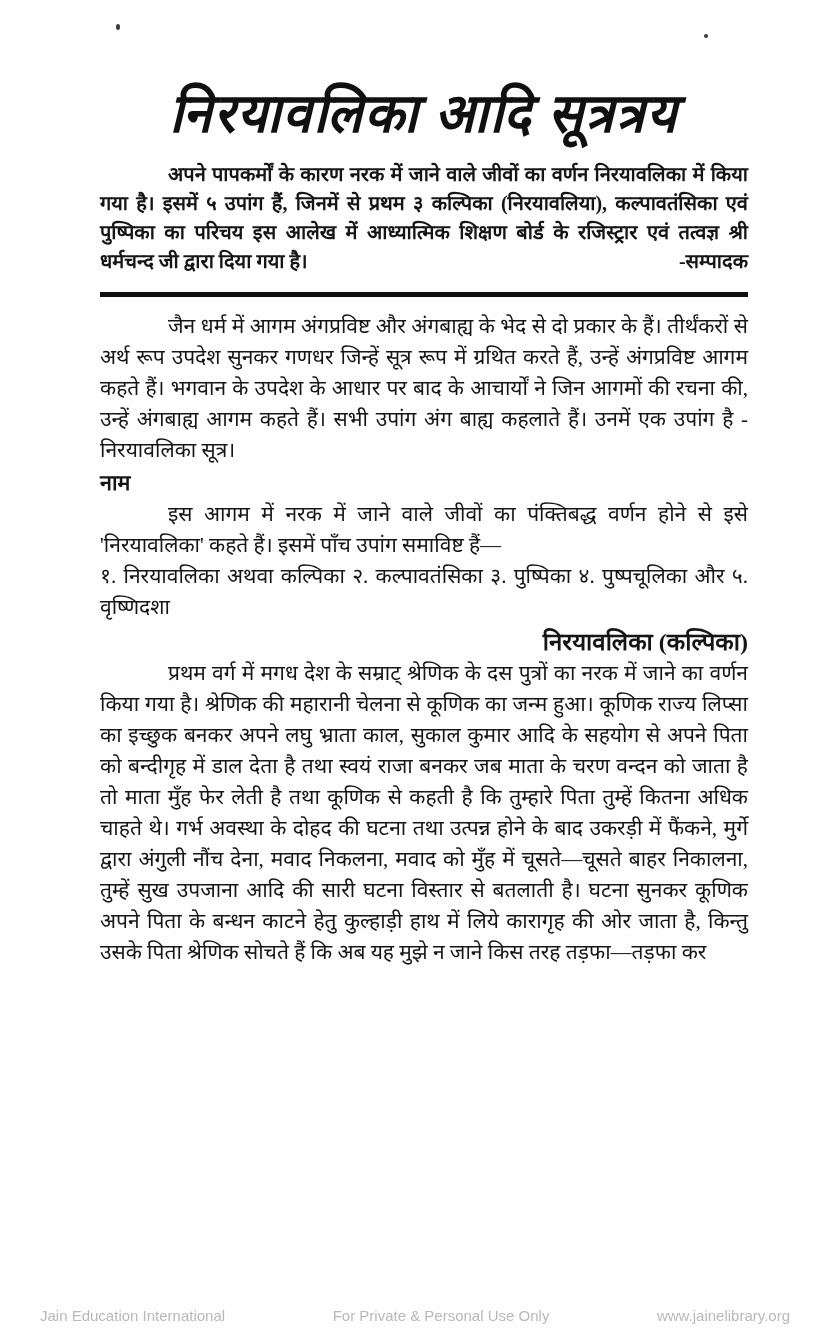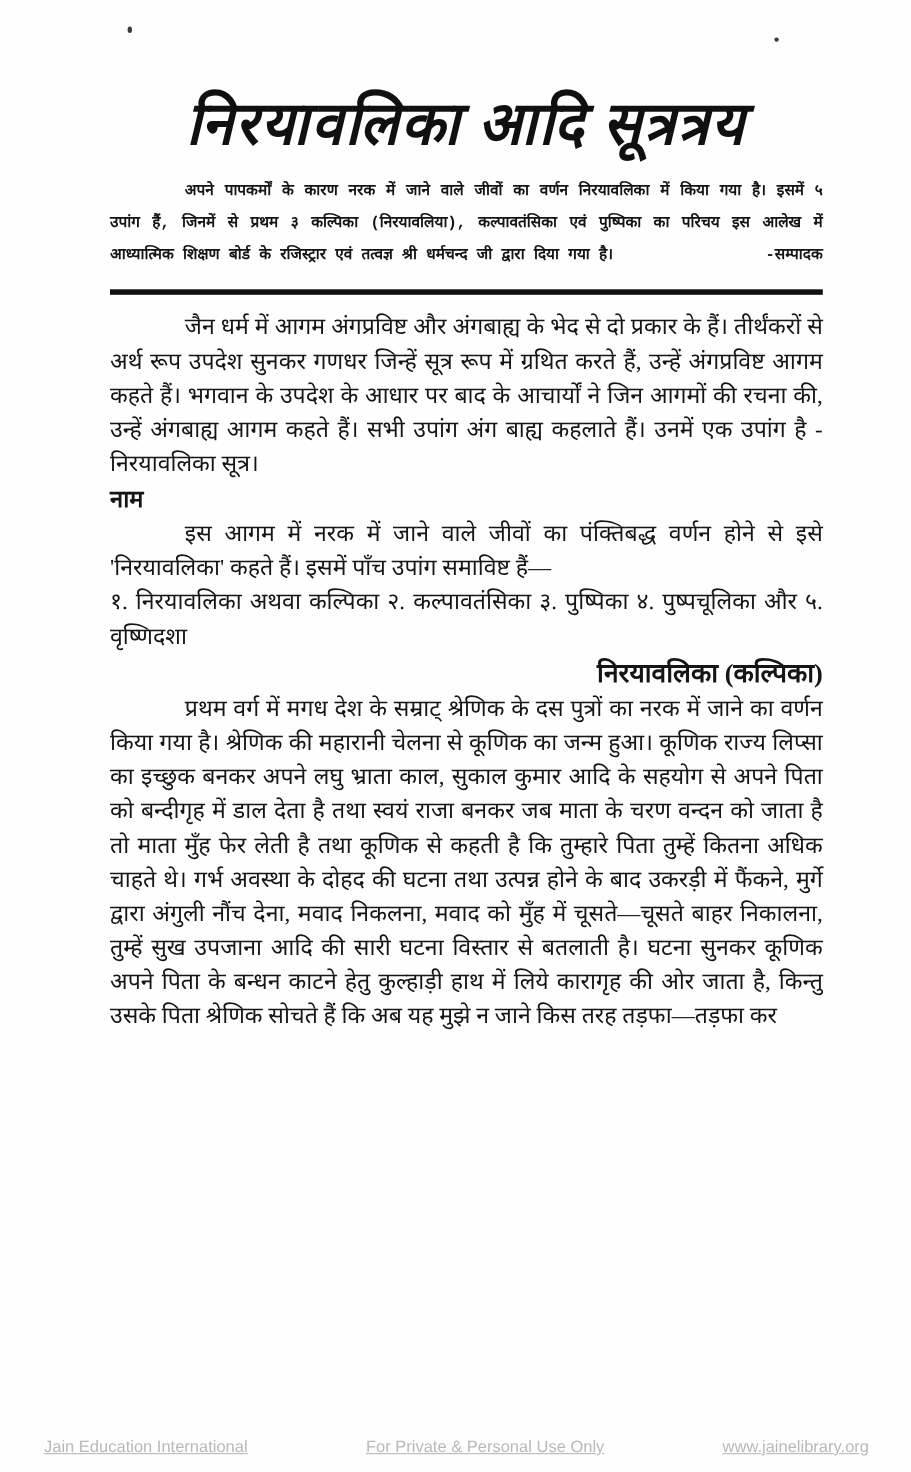--- a/index.html
+++ b/index.html
@@ -36,26 +36,25 @@
   .doc-author {
     margin-top: 16px;
     text-align: center;
     font-size: 21px;
     font-weight: bold;
     font-style: italic;
     color: #141414;
   }
   .editor-note {
     margin: 16px 0 16px 0;
-    font-size: 14px;
+    font-size: 20px;
     line-height: 29px;
     font-weight: bold;
     text-align: justify;
     text-indent: 68px;
-    font-family: Liberation Mono, monospace;
   }
   .editor-sig {
     float: right;
     font-weight: bold;
     text-indent: 0;
   }
   .rule {
     margin-top: 5px;
     height: 5px;
     background: #101010;
@@ -86,21 +85,20 @@
     left: 0;
     right: 0;
     bottom: 14px;
     display: flex;
     justify-content: space-between;
     align-items: baseline;
     padding: 0 38px 0 40px;
     font-family: "Liberation Sans", "DejaVu Sans", sans-serif;
     font-size: 15px;
     color: #b9b9b9;
-    text-decoration: underline;
   }
   .speck {
     position: absolute;
     background: #3a3a3a;
     border-radius: 50%;
   }
 </style>
 </head>
 <body>
 

